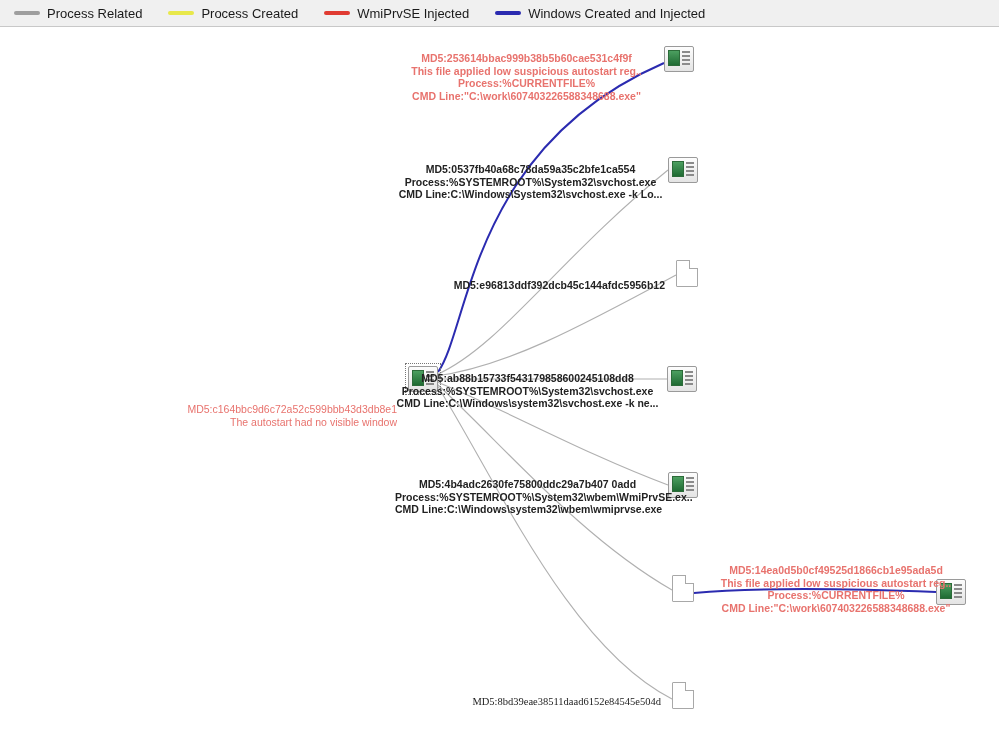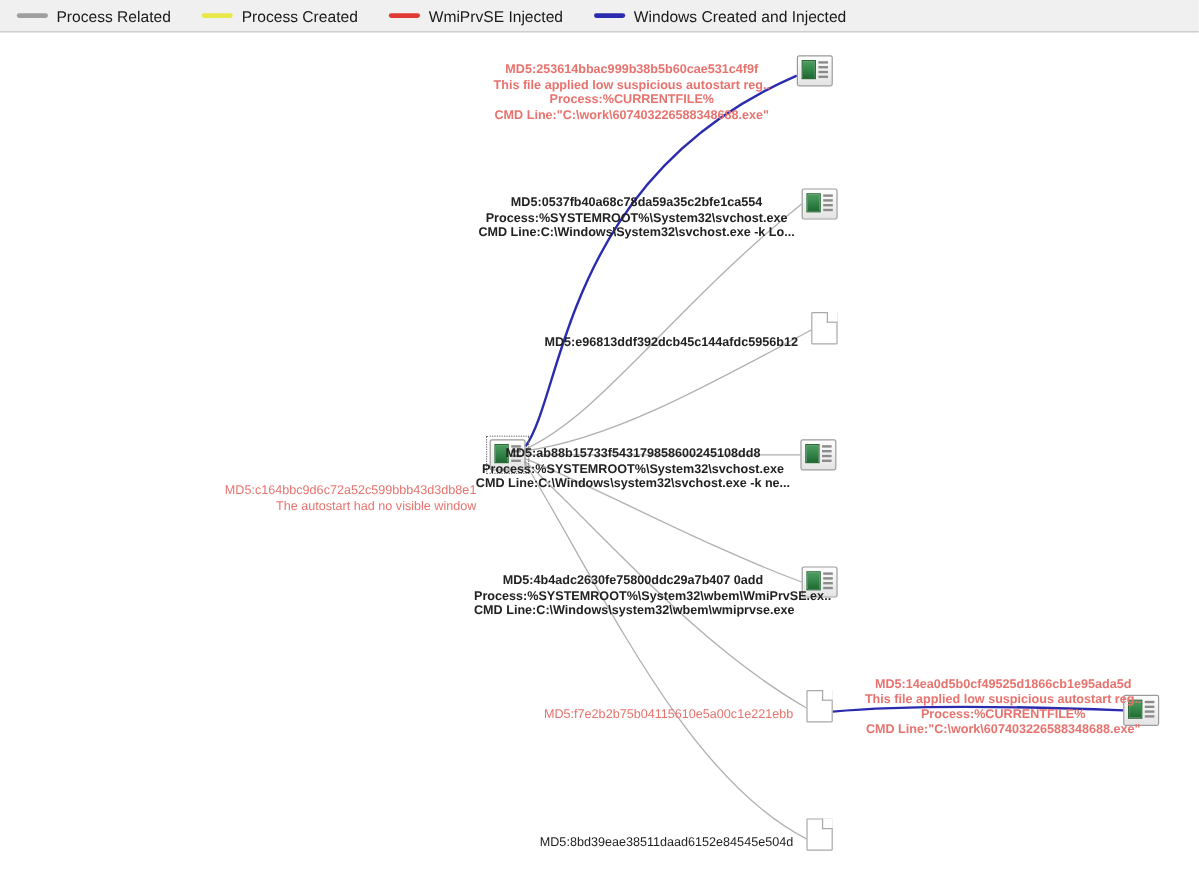--- a/index.html
+++ b/index.html
@@ -213,29 +213,28 @@
         <div class="icon-proc"></div>
       </div>
   </div>
   <div class="label gray center" style="left:395px; top:451px; width:265px;"><span>MD5:4b4adc2630fe75800ddc29a7b407 0add</span><br><span>Process:%SYSTEMROOT%\System32\wbem\WmiPrvSE.ex..</span><br><span>CMD Line:C:\Windows\system32\wbem\wmiprvse.exe</span></div>
 
   <div class="node" style="left:672px; top:548px;">
     <div class="icon-box">
         <div class="icon-file"></div>
       </div>
   </div>
-  <div class="label red right" style="left:396px; top:562px; width:265px;"><span>MD5:f7e2b2b75b04115610e5a00c1e221ebb</span></div>
 
   <div class="node" style="left:936px; top:552px;">
     <div class="icon-box">
         <div class="icon-proc"></div>
       </div>
   </div>
   <div class="label red center" style="left:720px; top:537px; width:232px;"><span>MD5:14ea0d5b0cf49525d1866cb1e95ada5d</span><br><span>This file applied low suspicious autostart reg..</span><br><span>Process:%CURRENTFILE%</span><br><span>CMD Line:"C:\work\607403226588348688.exe"</span></div>
 
   <div class="node" style="left:672px; top:655px;">
     <div class="icon-box">
         <div class="icon-file"></div>
       </div>
   </div>
-  <div class="label gray right" style="left:396px; top:669px; width:265px;"><span>MD5:8bd39eae38511daad6152e84545e504d</span></div>
+  <div class="label gray right" style="left:396px; top:669px; width:265px;font-family:Liberation Serif, serif;"><span>MD5:8bd39eae38511daad6152e84545e504d</span></div>
 
 </div>
 
 </body></html>

